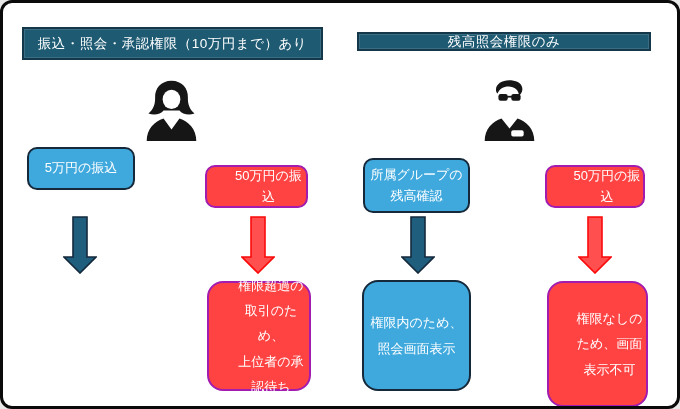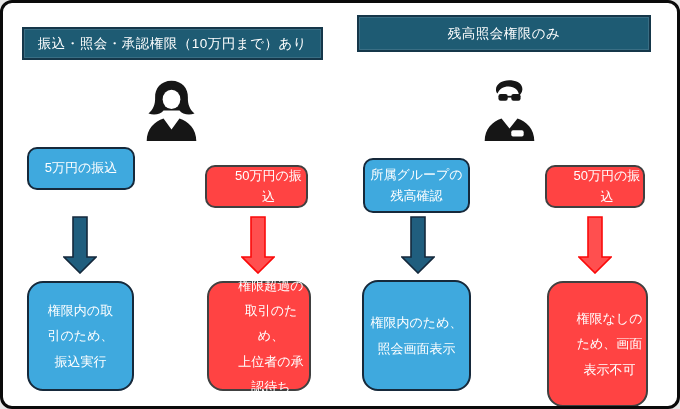--- a/index.html
+++ b/index.html
@@ -31,31 +31,31 @@
     box-sizing:border-box;
     color:#ffffff;
     font-size:13px;
     display:flex;align-items:center;justify-content:center;
     text-align:center;
     white-space:pre-line;
   }
   .scenario{border-radius:10px;line-height:1.55;}
   .result{border-radius:16px;line-height:1.95;}
   .blue{background:#3fa9de;border:2px solid #16293b;}
-  .red{background:#ff4343;border:2px solid #404040;padding-left:24px;}
+  .red{background:#ff4343;border:2px solid #a21caf;padding-left:24px;}
   .arrow{position:absolute;width:34px;height:58px;}
   .persona{position:absolute;width:57px;height:62px;}
 </style>
 </head>
 <body>
 
 <div class="canvas">
 
   <div class="hdr" style="left:19px;top:24px;width:301px;height:33px;">振込・照会・承認権限（10万円まで）あり</div>
-  <div class="hdr" style="left:354px;top:12px;width:294px;height:37px;text-align:right;">残高照会権限のみ</div>
+  <div class="hdr" style="left:354px;top:29px;width:294px;height:19px;text-align:right;">残高照会権限のみ</div>
 
   <svg class="persona" style="left:140px;top:76px;" viewBox="0 0 64 70">
     <path fill="#161616" d="M32,2 C20,2 13,11 13.5,21 C13.8,29 11,35 6,39 C13,41.5 20,39.5 23,35.5 L41,35.5 C44,39.5 51,41.5 58,39 C53,35 50.2,29 50.5,21 C51,11 44,2 32,2 Z"></path>
     <ellipse fill="#ffffff" cx="32" cy="23" rx="10" ry="11"></ellipse>
     <path fill="#161616" d="M32,6 C23,6 19,12 20,19 C22,12.5 27,10 32,10 C37,10 42,12.5 44,19 C45,12 41,6 32,6 Z"></path>
     <path fill="#161616" d="M4,70 C4,56 13,48 23,44.5 L32,57 L41,44.5 C51,48 60,56 60,70 Z"></path>
   </svg>
 
   <svg class="persona" style="left:478px;top:76px;" viewBox="0 0 64 70">
     <path fill="#161616" d="M17,14 C15,6 24,0.5 34,1.5 C42,2.3 47,6.5 46.5,12 C46.2,15 44.5,17.5 42.5,19 C43,13 38,8.5 31,8.5 C25,8.5 20.5,11 18.5,16.5 C17.8,15.8 17.3,15 17,14 Z"></path>
@@ -63,23 +63,20 @@
     <rect fill="#161616" x="34" y="17" width="10.5" height="7.5" rx="2.5"></rect>
     <rect fill="#161616" x="29" y="19" width="6" height="2"></rect>
     <path fill="#161616" d="M4,70 C4,56 13,48 23,44.5 L32,56 L41,44.5 C51,48 60,56 60,70 Z"></path>
     <rect fill="#ffffff" x="34" y="58" width="14" height="7" rx="2"></rect>
   </svg>
 
   <div class="box scenario blue" style="left:24px;top:144px;width:108px;height:43px;">5万円の振込</div>
   <svg class="arrow" style="left:60px;top:213px;" viewBox="0 0 34 58">
     <polygon points="10,1 24,1 24,41 33,41 17,57 1,41 10,41" fill="#205e7e" stroke="#14293c" stroke-width="1.6"></polygon>
   </svg>
-  <div class="box result blue" style="left:24px;top:278px;width:107px;height:110px;">権限内の取
-引のため、
-振込実行</div>
 
   <div class="box scenario red" style="left:202px;top:162px;width:103px;height:43px;">50万円の振込</div>
   <svg class="arrow" style="left:238px;top:213px;" viewBox="0 0 34 58">
     <polygon points="10,1 24,1 24,41 33,41 17,57 1,41 10,41" fill="#ff4f4f" stroke="#fa0a0a" stroke-width="1.6"></polygon>
   </svg>
   <div class="box scenario blue" style="left:360px;top:155px;width:107px;height:55px;">所属グループの
 残高確認</div>
 
   <div class="box result red" style="left:204px;top:278px;width:104px;height:110px;">権限超過の
 取引のため、

